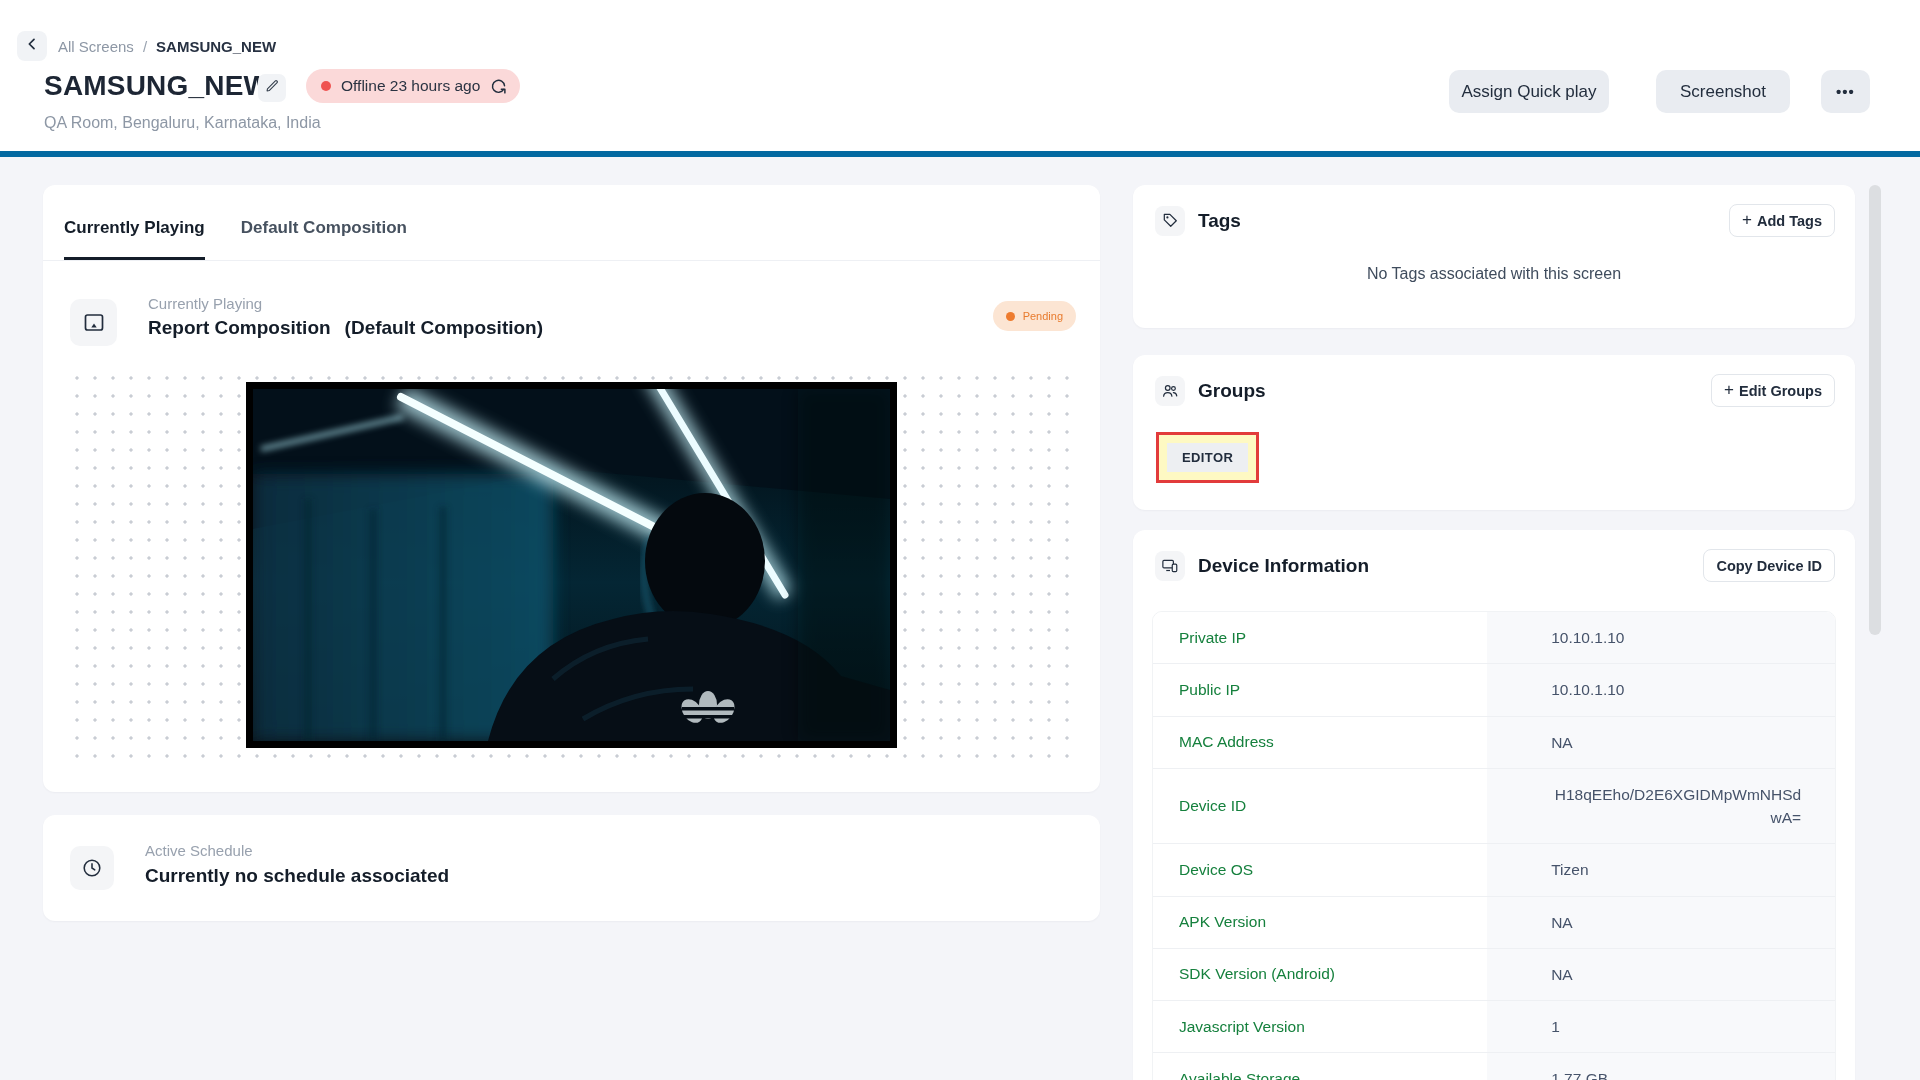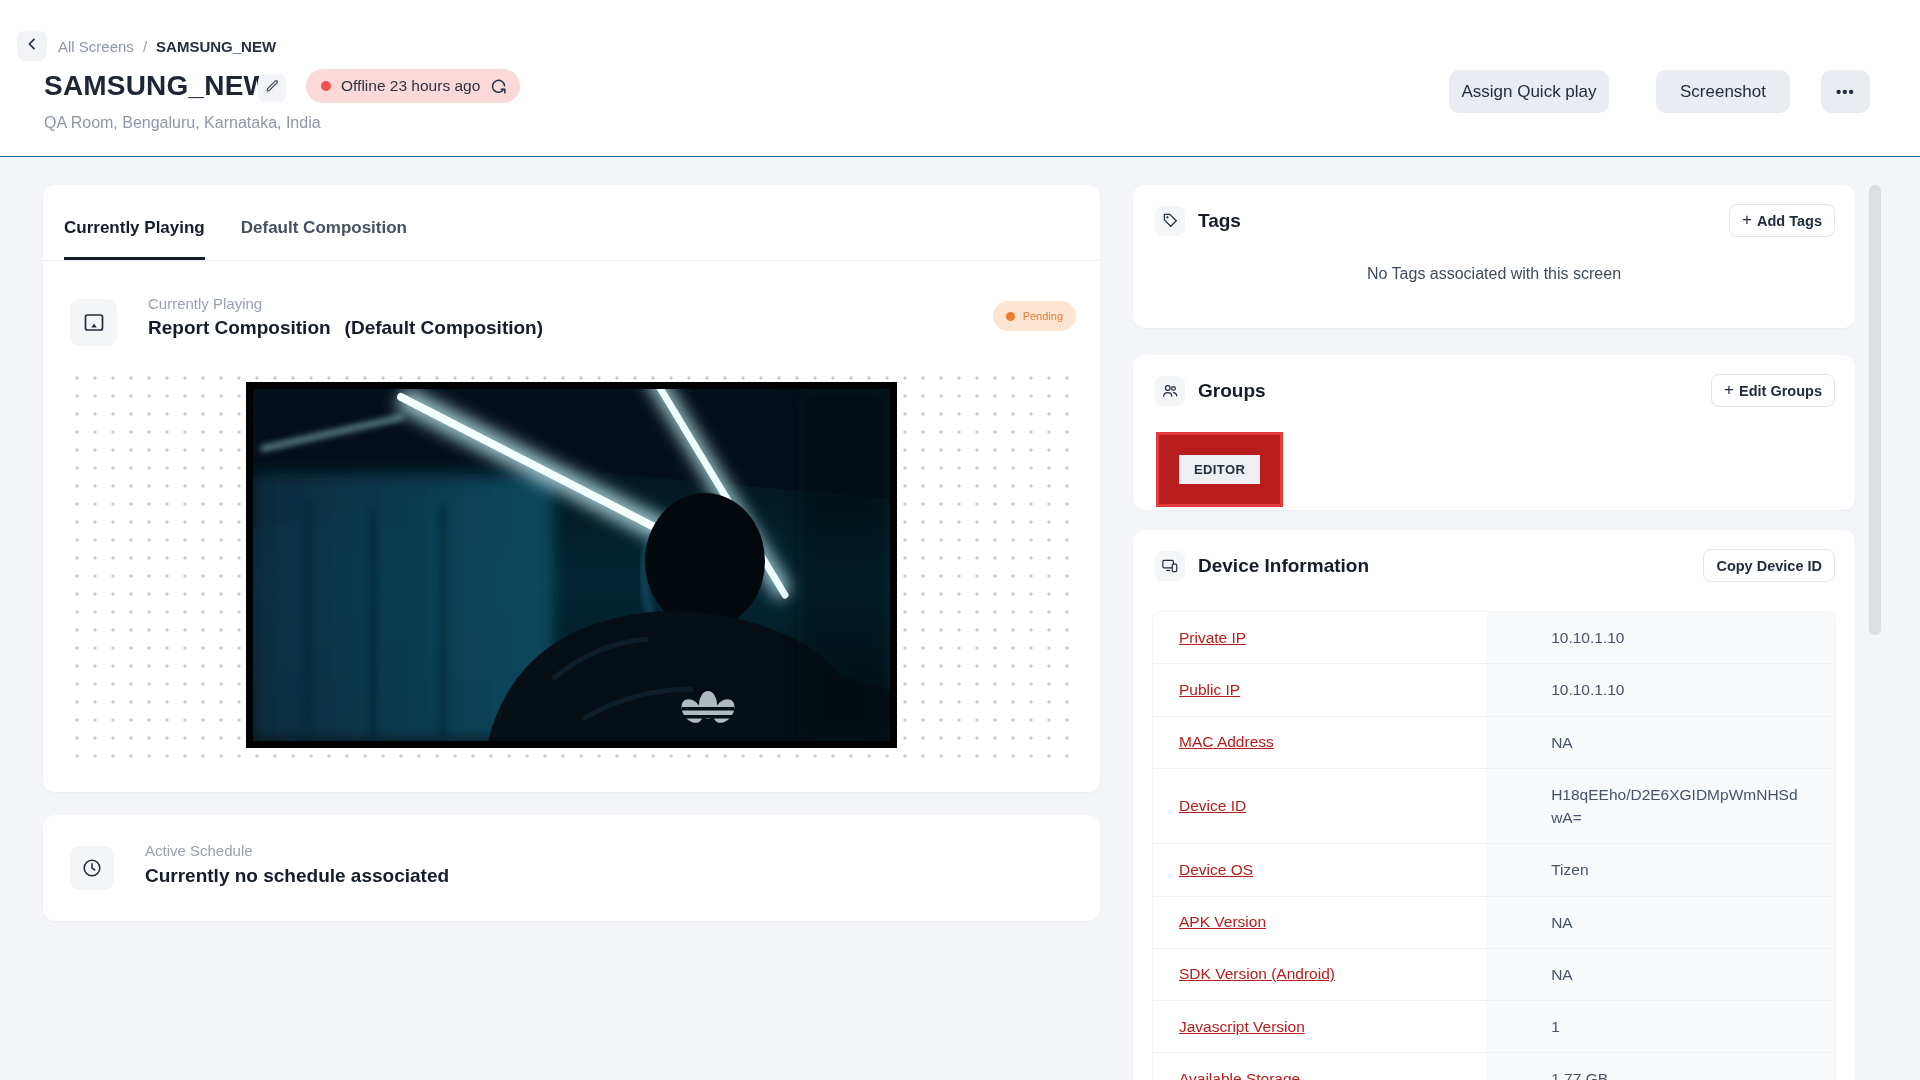--- a/index.html
+++ b/index.html
@@ -1,20 +1,20 @@
 <!DOCTYPE html>
 <html><head>
 <meta charset="utf-8">
 <style>
   * { margin:0; padding:0; box-sizing:border-box; }
   html,body { width:1920px; height:1080px; overflow:hidden; }
   body { font-family:"Liberation Sans", sans-serif; background:#f4f5f9; color:#1f2937; position:relative; }
 
   
-  .header { position:absolute; left:0; top:0; width:1920px; height:157px; background:#fff; border-bottom:1px solid #0369a1; z-index:2; }
+  .header { position:absolute; left:0; top:0; width:1920px; height:157px; background:#fff; border-bottom:6px solid #0369a1; z-index:2; }
   .back-btn { position:absolute; left:17px; top:31px; width:30px; height:30px; border-radius:8px; background:#f1f3f6; display:flex; align-items:center; justify-content:center; color:#232e3e; cursor:pointer; }
   .breadcrumb { position:absolute; left:58px; top:38px; display:flex; align-items:center; gap:9px; font-size:15px; }
   .crumb-link { color:#8d97a5; cursor:pointer; }
   .crumb-sep { color:#9aa3b0; }
   .crumb-current { color:#273142; font-weight:700; }
   .page-title { position:absolute; left:44px; top:70px; font-size:28px; font-weight:700; color:#1d2634; letter-spacing:.2px; }
   .edit-btn { position:absolute; left:258px; top:74px; width:28px; height:28px; border-radius:7px; background:#f1f3f6; display:flex; align-items:center; justify-content:center; color:#36404e; cursor:pointer; }
   .status-pill { position:absolute; left:306px; top:69px; height:34px; border-radius:17px; background:#fbd9d9; display:flex; align-items:center; gap:10px; padding:0 13px 0 15px; }
   .status-dot { width:10px; height:10px; border-radius:50%; background:#ef5350; }
   .status-text { font-size:15.5px; color:#2a3342; }
@@ -57,29 +57,29 @@
   .card-head { display:flex; align-items:center; padding:19px 20px 0 22px; }
   .icon-box-sm { width:30px; height:30px; border-radius:8px; background:#f4f5f7; display:flex; align-items:center; justify-content:center; color:#222d3d; flex:none; }
   .card-title { margin-left:13px; font-size:19px; font-weight:700; color:#141d29; }
   .ghost-btn { margin-left:auto; height:33px; border:1px solid #e2e6eb; border-radius:8px; background:#fff; display:flex; align-items:center; gap:5px; padding:0 12px; font-size:14.5px; font-weight:600; color:#222d3d; font-family:inherit; cursor:pointer; }
   .ghost-btn .plus { font-size:17px; font-weight:400; margin-top:-2px; }
 
   .tags-card { left:1133px; top:185px; width:722px; height:143px; }
   .empty-msg { text-align:center; margin-top:28px; font-size:16px; color:#3f4c5d; }
 
   .groups-card { left:1133px; top:355px; width:722px; height:155px; }
-  .chip-wrap { position:absolute; left:23px; top:77px; border:3px solid #e23b3b; background:#b91c1c; padding:20px; display:inline-block; }
+  .chip-wrap { position:absolute; left:23px; top:77px; border:3px solid #e23b3b; background:#fef9c3; padding:8px; display:inline-block; }
   .chip { display:block; background:#edeff2; padding:7px 15px; font-size:13px; font-weight:600; color:#222d3d; letter-spacing:.4px; }
 
   .device-card { left:1133px; top:530px; width:722px; height:612px; }
   .dtable { position:absolute; left:19px; right:19px; top:81px; border-radius:10px; overflow:hidden; border:1px solid #f1f3f5; }
   .drow { display:flex; border-bottom:1px solid #eef0f3; background:#fff; }
   .drow:last-child { border-bottom:none; }
-  .dlabel { width:49%; padding:15px 10px 15px 26px; font-size:15.5px; color:#b91c1c; display:flex; align-items:center;text-decoration:underline; }
-  .dval { width:51%; background:#f8f9fb; padding:14px 24px 14px 64px; font-size:15.5px; color:#46536a; display:flex; align-items:center; }
+  .dlabel { width:49%; padding:15px 10px 15px 26px; font-size:15.5px; color:#15803d; display:flex; align-items:center; }
+  .dval { width:51%; background:#f8f9fb; padding:14px 24px 14px 64px; font-size:15.5px; color:#46536a; display:flex; align-items:center;text-align:right; }
   .dval span { max-width:250px; word-break:break-all; line-height:1.5; }
 
   
   .scrollbar-thumb { position:absolute; left:1869px; top:185px; width:12px; height:450px; border-radius:6px; background:#dcdee1; cursor:pointer; }
 
   .ic { flex:none; }
 </style>
 </head>
 <body>
 

